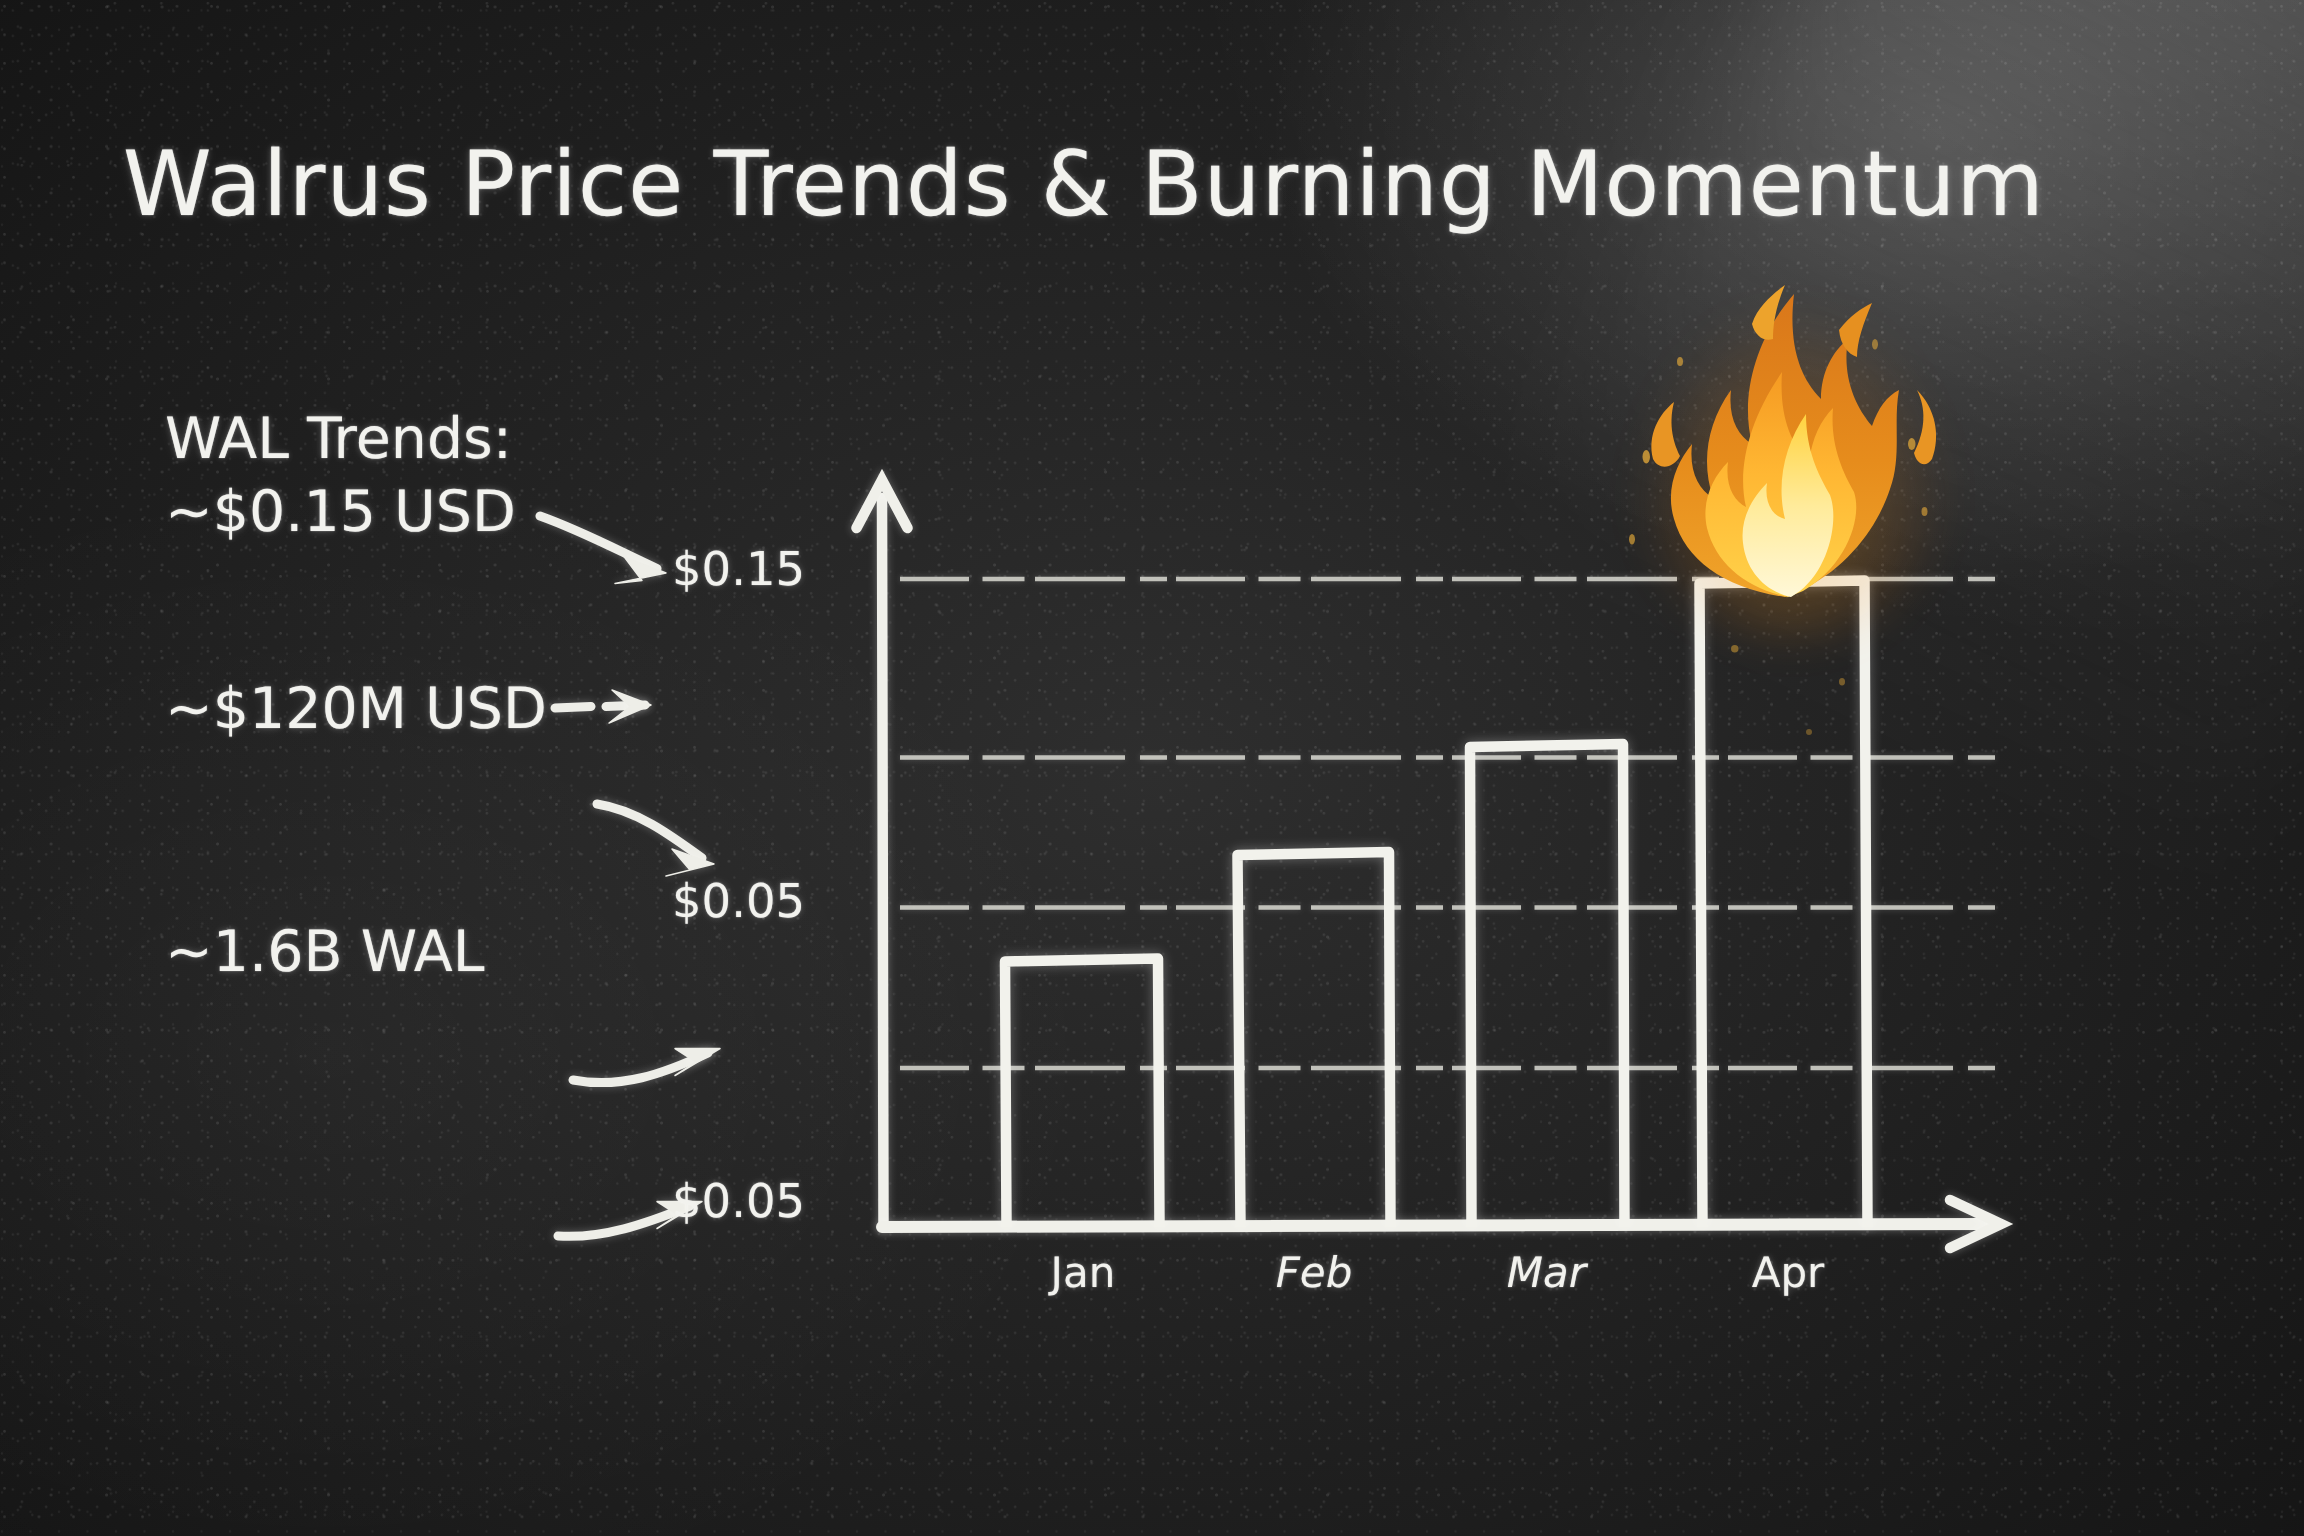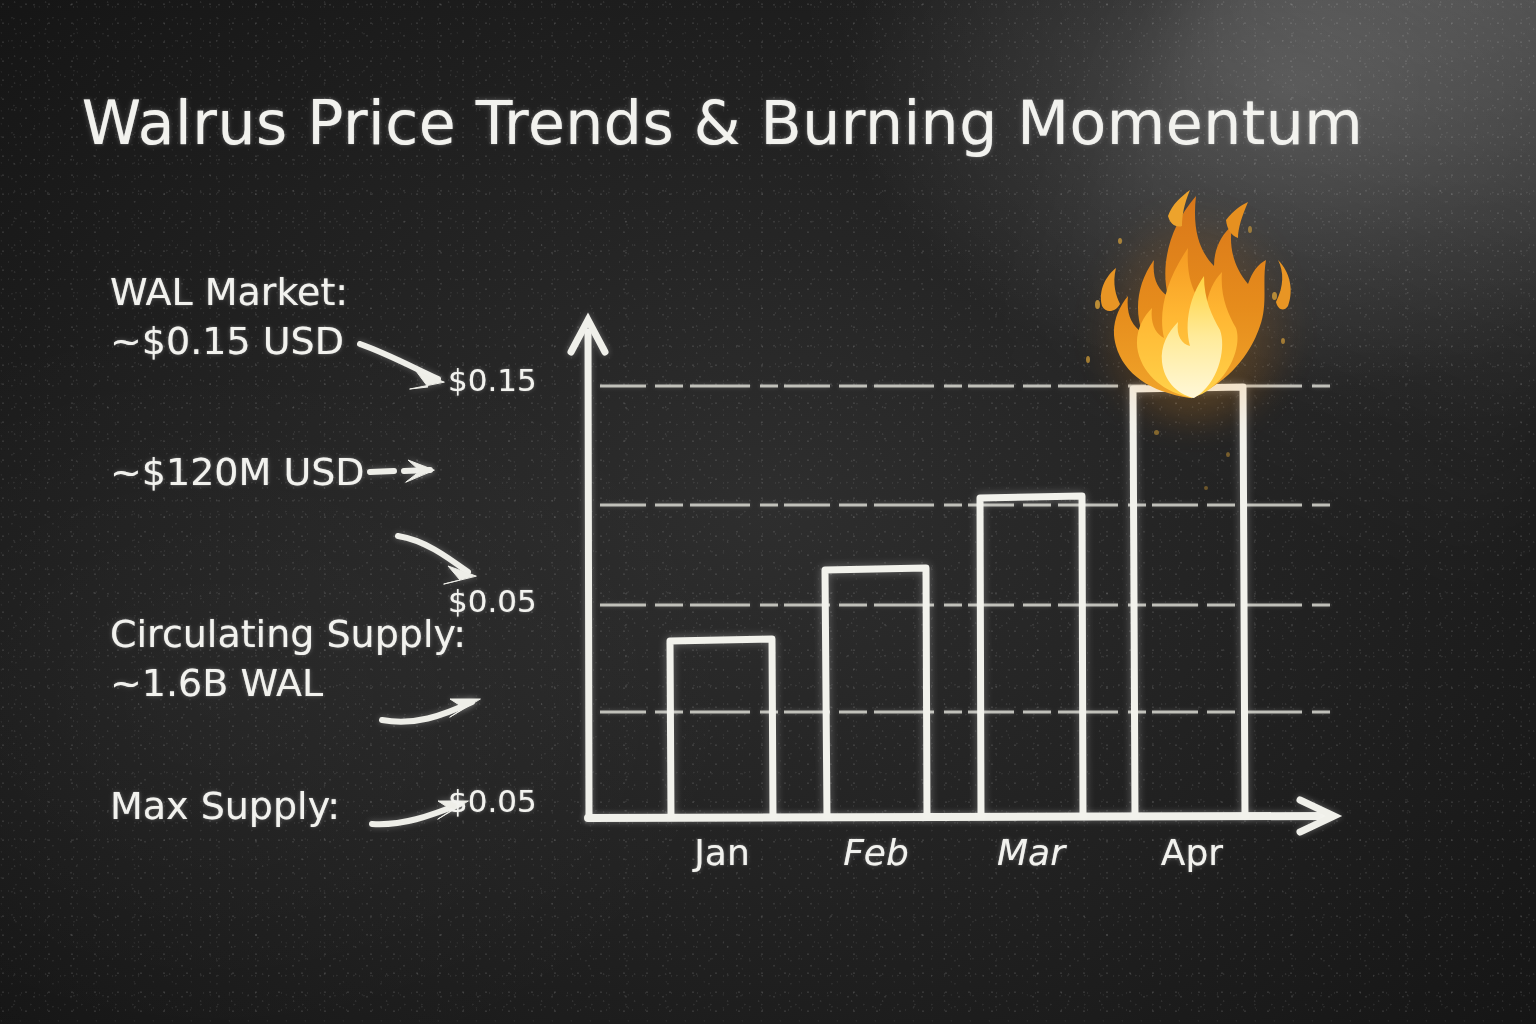--- a/index.html
+++ b/index.html
@@ -122,21 +122,21 @@
     white-space: nowrap;
     text-align: left;
     width: 130px;
   }
   #ytick-0 { top: 362px; left: 448px; }
   #ytick-1 { top: 583px; left: 448px; }
   #ytick-2 { top: 783px; left: 448px; }
 
   .xtick {
     position: absolute;
-    font-size: 36px;
+    font-size: 28px;
     top: 832px;
     width: 160px;
     text-align: center;
     white-space: nowrap;
   }
 
   
   .chalk-stroke {
     stroke: #f0f0ea;
     fill: none;
@@ -191,35 +191,33 @@
 </head>
 <body>
 
 <div id="board">
 
   <div class="light-streak"></div>
 
   <div id="title" class="chalk">Walrus Price Trends &amp; Burning Momentum</div>
 
   <div id="stat-price" class="stat chalk">
-    <span class="label">WAL Market:</span>
+    <span class="label">WAL Trends:</span>
     <span class="value">~$0.15 USD</span>
   </div>
 
   <div id="stat-mcap" class="stat chalk">
     <span class="value">~$120M USD</span>
   </div>
 
   <div id="stat-circ" class="stat chalk">
-    <span class="label">Circulating Supply:</span>
     <span class="value">~1.6B WAL</span>
   </div>
 
   <div id="stat-max" class="stat chalk">
-    <span class="label">Max Supply:</span>
   </div>
 
   <div class="arrow" style="left:358px; top:338px;">
     <svg width="120" height="60" viewBox="0 0 120 60">
       <path d="M2 6 C30 16, 52 28, 80 41" stroke-width="6"></path>
       <polygon points="86,44 58,33 70,49 52,51"></polygon>
     </svg>
   </div>
 
   <div class="arrow" style="left:368px; top:452px;">

